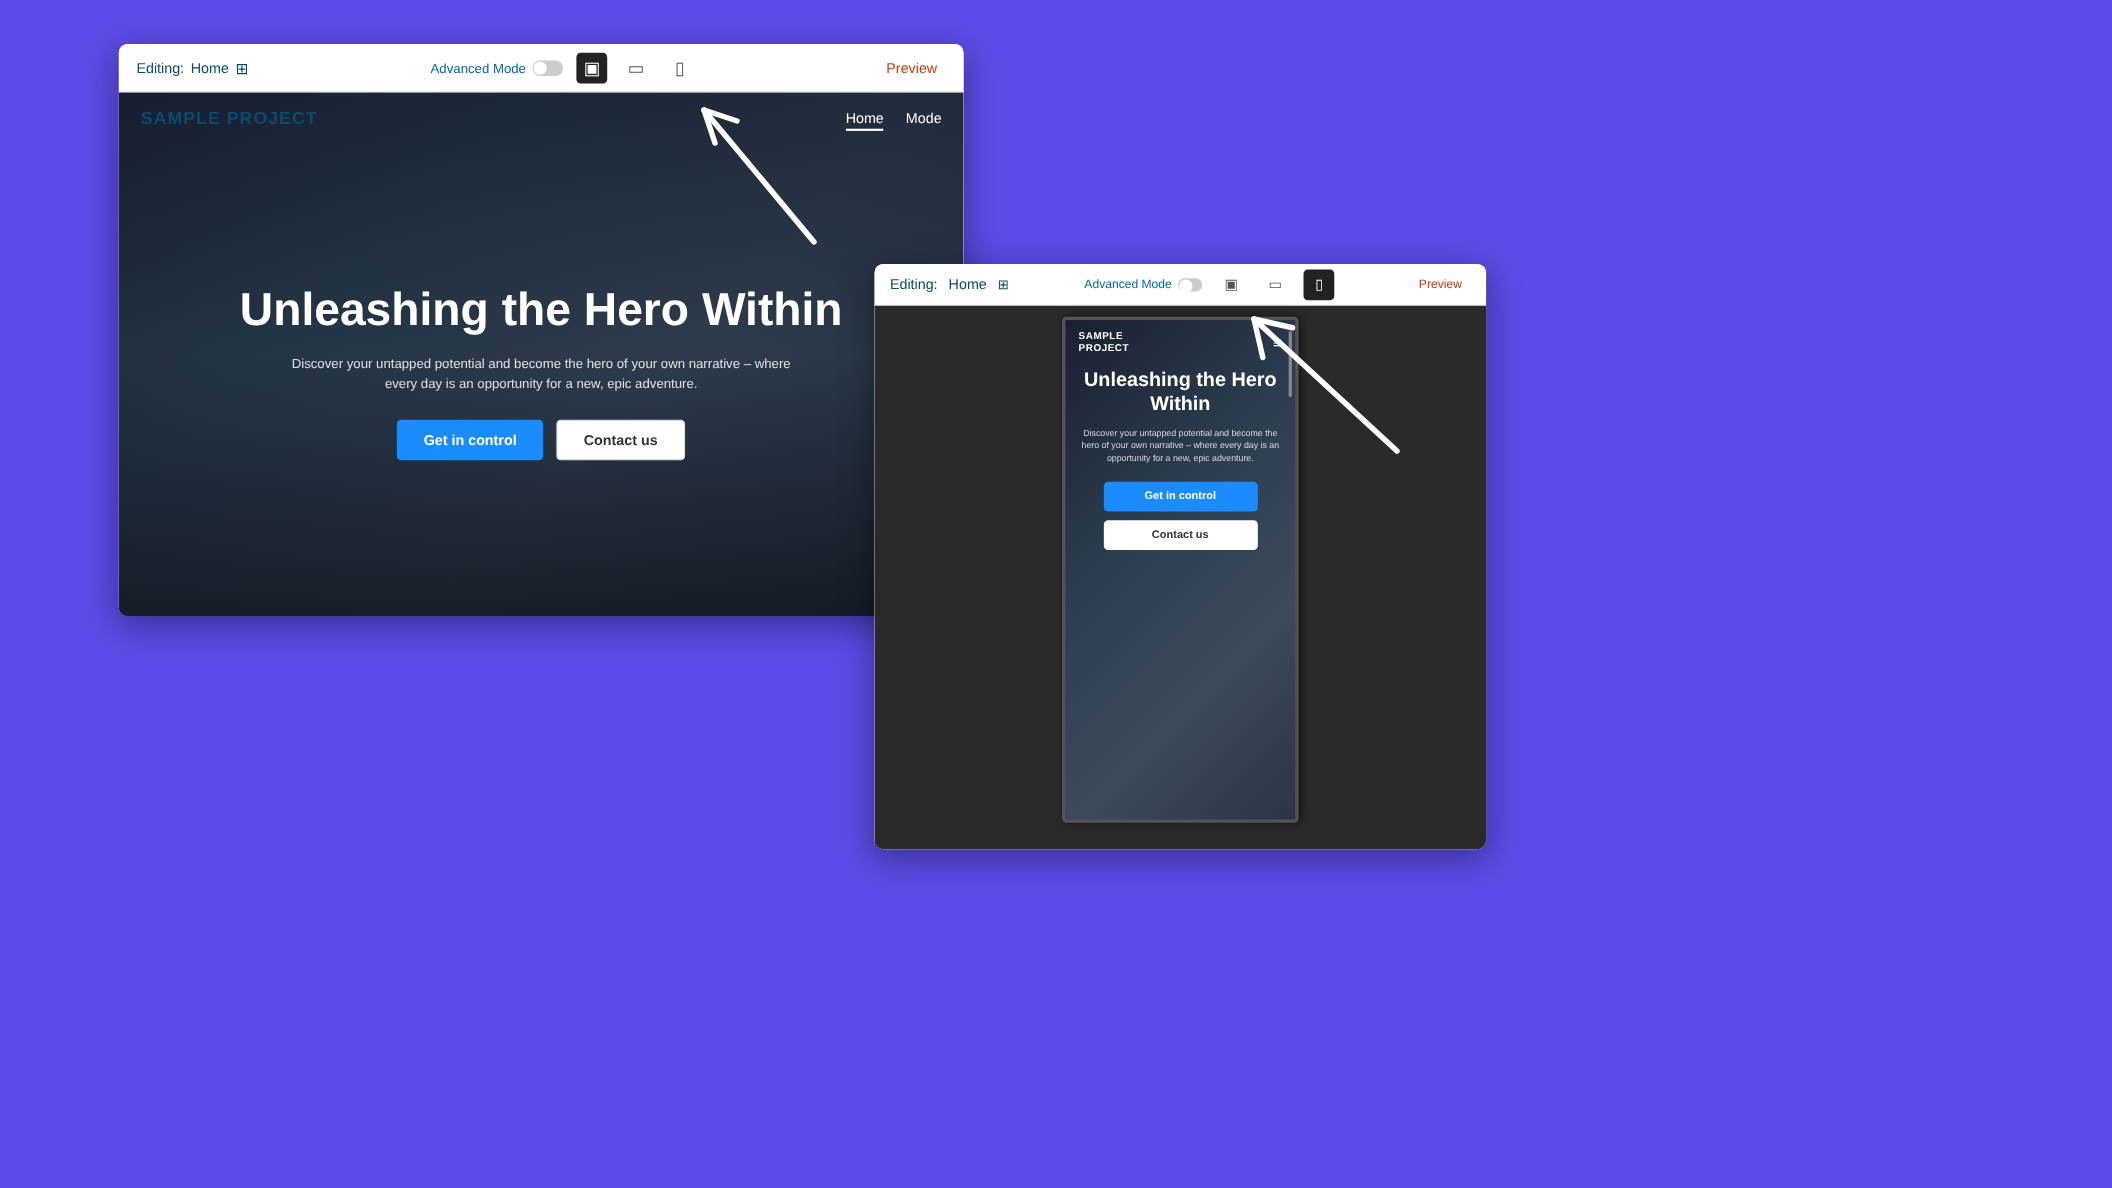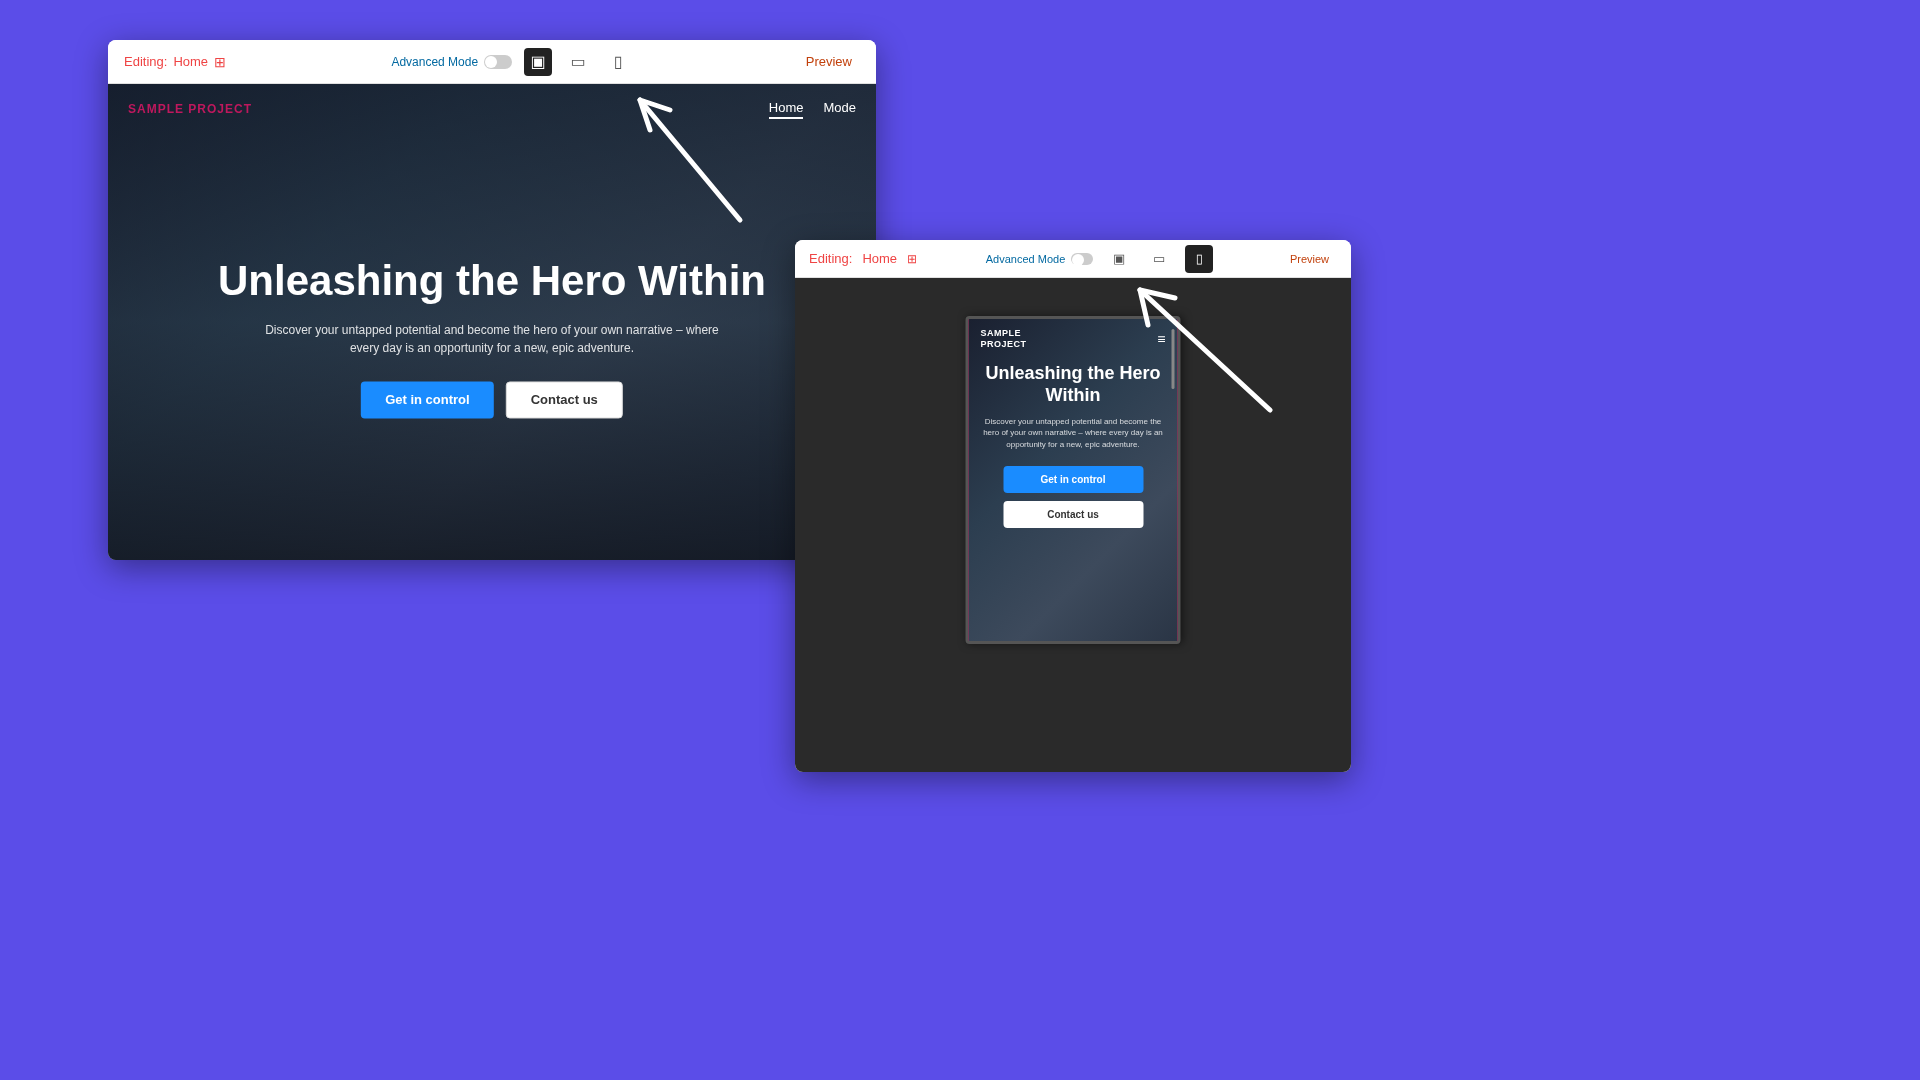--- a/index.html
+++ b/index.html
@@ -33,21 +33,21 @@
       align-items: center;
       justify-content: space-between;
       padding: 0 16px;
     }
 
     .toolbar-left {
       display: flex;
       align-items: center;
       gap: 6px;
       font-size: 13px;
-      color: #ef4444;
+      color: #0c4a6e;
     }
 
     .toolbar-center {
       display: flex;
       align-items: center;
       gap: 12px;
     }
 
     .advanced-mode-group {
       display: flex;
@@ -131,23 +131,23 @@
       right: 0;
       height: 50px;
       display: flex;
       align-items: center;
       justify-content: space-between;
       padding: 0 20px;
       z-index: 10;
     }
 
     .site-logo {
-      font-size: 12px;
+      font-size: 16px;
       font-weight: 700;
-      color: #be185d;
+      color: #0c4a6e;
       text-transform: uppercase;
       letter-spacing: 1px;
     }
 
     .site-nav-links {
       display: flex;
       gap: 20px;
     }
 
     .nav-link {
@@ -259,27 +259,26 @@
       background: #2a2a2a;
       overflow: hidden;
     }
 
     .mobile-phone-frame {
       position: absolute;
       top: 10px;
       left: 50%;
       transform: translateX(-50%);
       width: 215px;
-      height: 328px;
-      background: #be185d;
+      height: 460px;
+      background: #701a75;
       border-radius: 4px;
       overflow: hidden;
       border: 3px solid #555;
       box-shadow: 2px 0 8px rgba(0,0,0,0.5);
-      margin-top: 28px;
     }
 
     .mobile-site-bg {
       position: absolute;
       inset: 0;
       background: linear-gradient(135deg, #1a2030 0%, #2c3e50 40%, #3d4a5c 70%, #2a3545 100%);
     }
 
     .mobile-nav {
       position: absolute;

